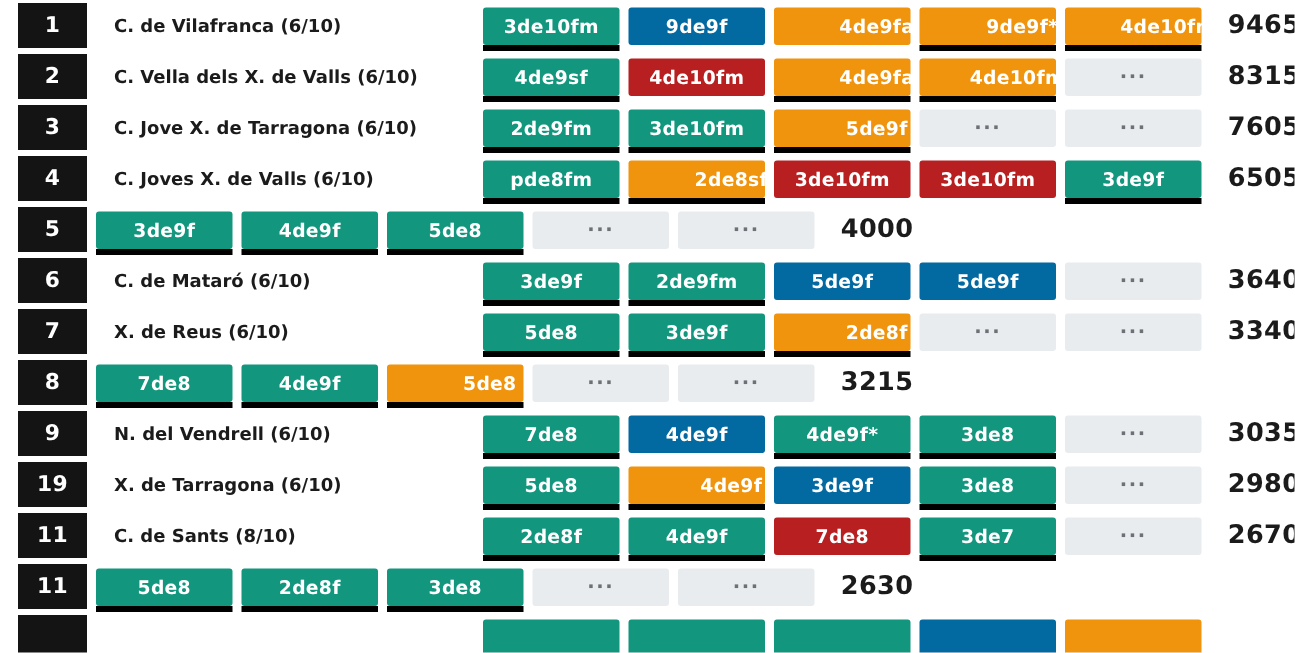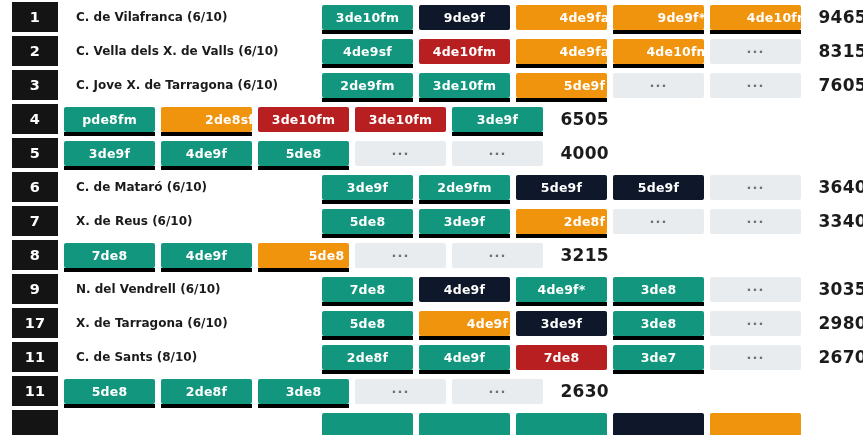--- a/index.html
+++ b/index.html
@@ -75,21 +75,21 @@
     display: flex;
     align-items: center;
     justify-content: center;
     font-size: 12.5px;
     font-weight: bold;
     color: #ffffff;
     letter-spacing: 0.2px;
     box-sizing: border-box;
   }
   .cell.c-green  { background: #12967e; }
-  .cell.c-red    { background: #0f172a; }
+  .cell.c-red    { background: #0369a1; }
   .cell.c-darkred{ background: #b81f20; }
   .cell.c-orange { background: #f0930d; padding-left: 46px; }
   .cell.c-empty  { background: #e9ecee; color: #6b7176; font-size: 13px; letter-spacing: 1px; }
   .cell.underline::after {
     content: "";
     position: absolute;
     left: 0;
     right: 0;
     bottom: -4px;
     height: 4px;
@@ -145,20 +145,21 @@
         <div class="cell c-green underline">2de9fm</div>
         <div class="cell c-green underline">3de10fm</div>
         <div class="cell c-orange underline">5de9f</div>
         <div class="cell c-empty">···</div>
         <div class="cell c-empty">···</div>
       </div>
       <div class="score">7605</div>
     </div>
     <div class="row">
       <div class="rank">4</div>
+      <div class="team">C. Joves X. de Valls (6/10)</div>
       <div class="cells">
         <div class="cell c-green underline">pde8fm</div>
         <div class="cell c-orange underline">2de8sf</div>
         <div class="cell c-darkred">3de10fm</div>
         <div class="cell c-darkred">3de10fm</div>
         <div class="cell c-green underline">3de9f</div>
       </div>
       <div class="score">6505</div>
     </div>
     <div class="row">
@@ -213,21 +214,21 @@
       <div class="cells">
         <div class="cell c-green underline">7de8</div>
         <div class="cell c-red">4de9f</div>
         <div class="cell c-green underline">4de9f*</div>
         <div class="cell c-green underline">3de8</div>
         <div class="cell c-empty">···</div>
       </div>
       <div class="score">3035</div>
     </div>
     <div class="row">
-      <div class="rank">17</div>
+      <div class="rank">19</div>
       <div class="team">X. de Tarragona (6/10)</div>
       <div class="cells">
         <div class="cell c-green underline">5de8</div>
         <div class="cell c-orange underline">4de9f</div>
         <div class="cell c-red">3de9f</div>
         <div class="cell c-green underline">3de8</div>
         <div class="cell c-empty">···</div>
       </div>
       <div class="score">2980</div>
     </div>

